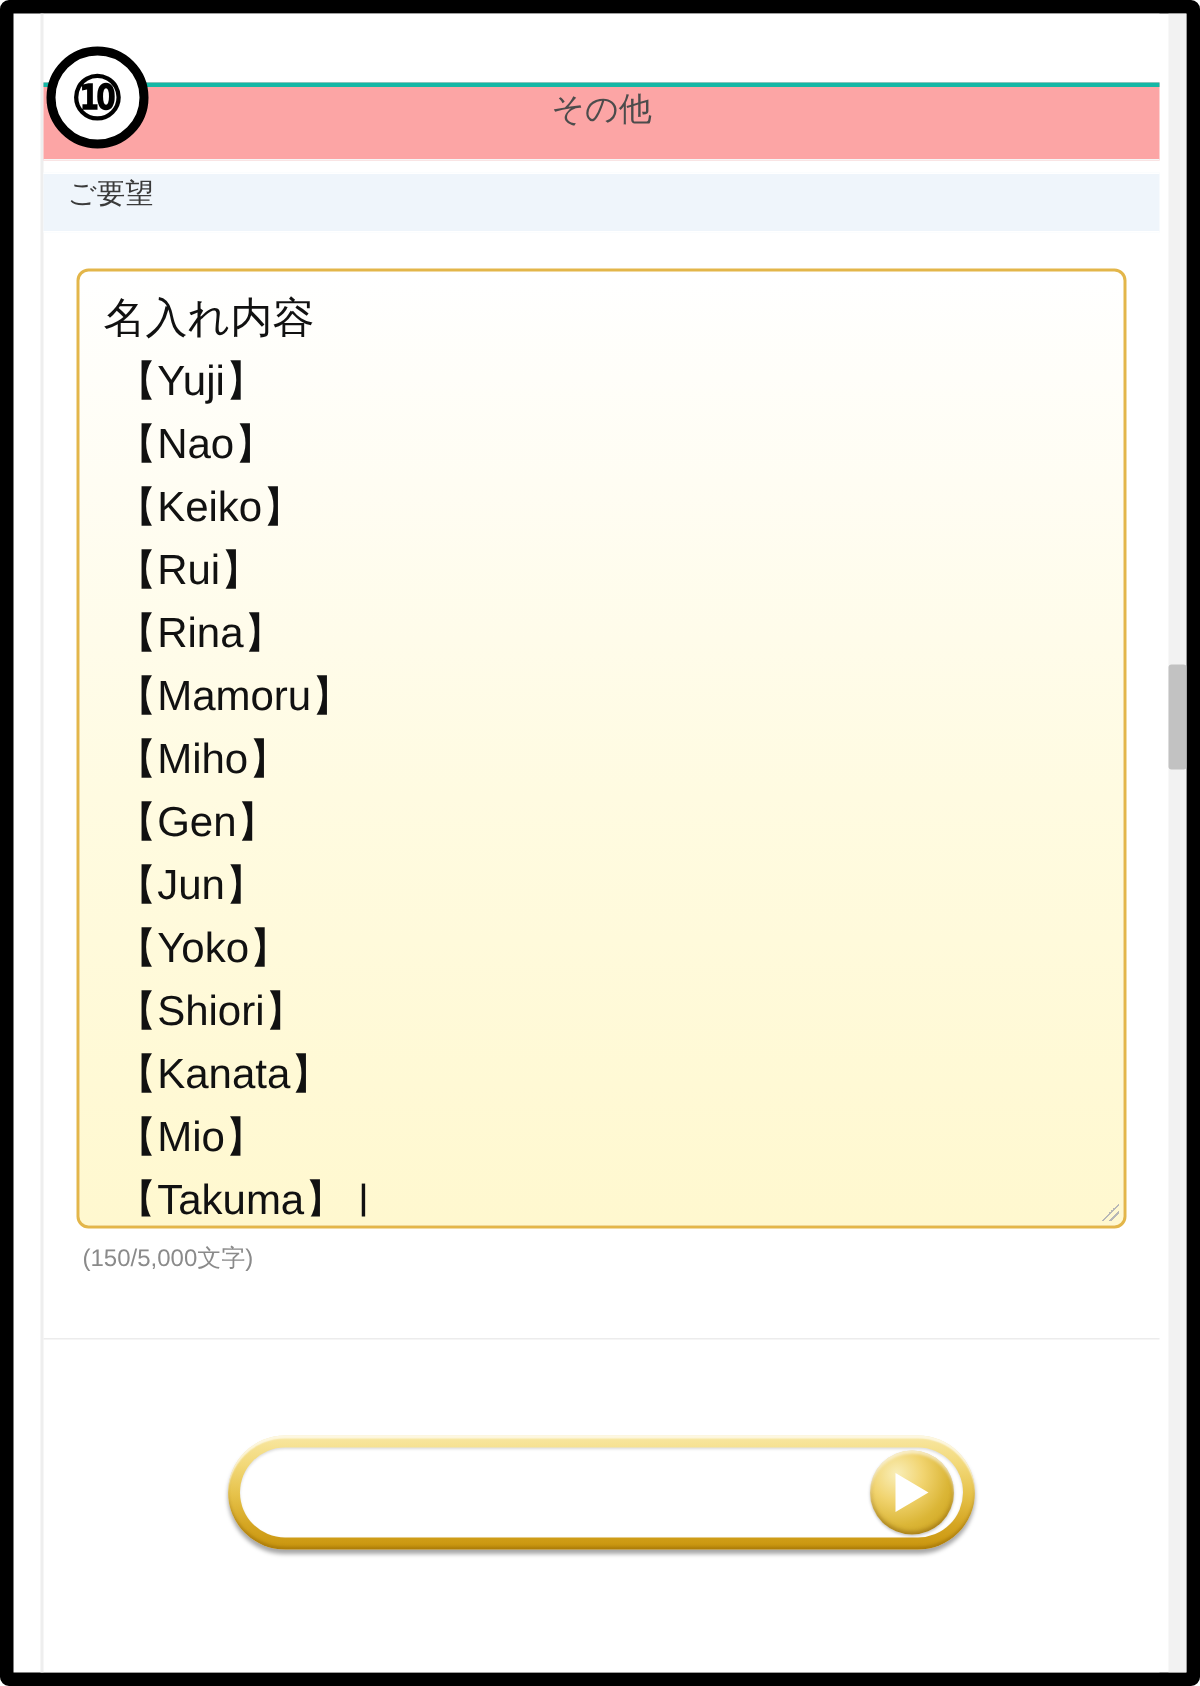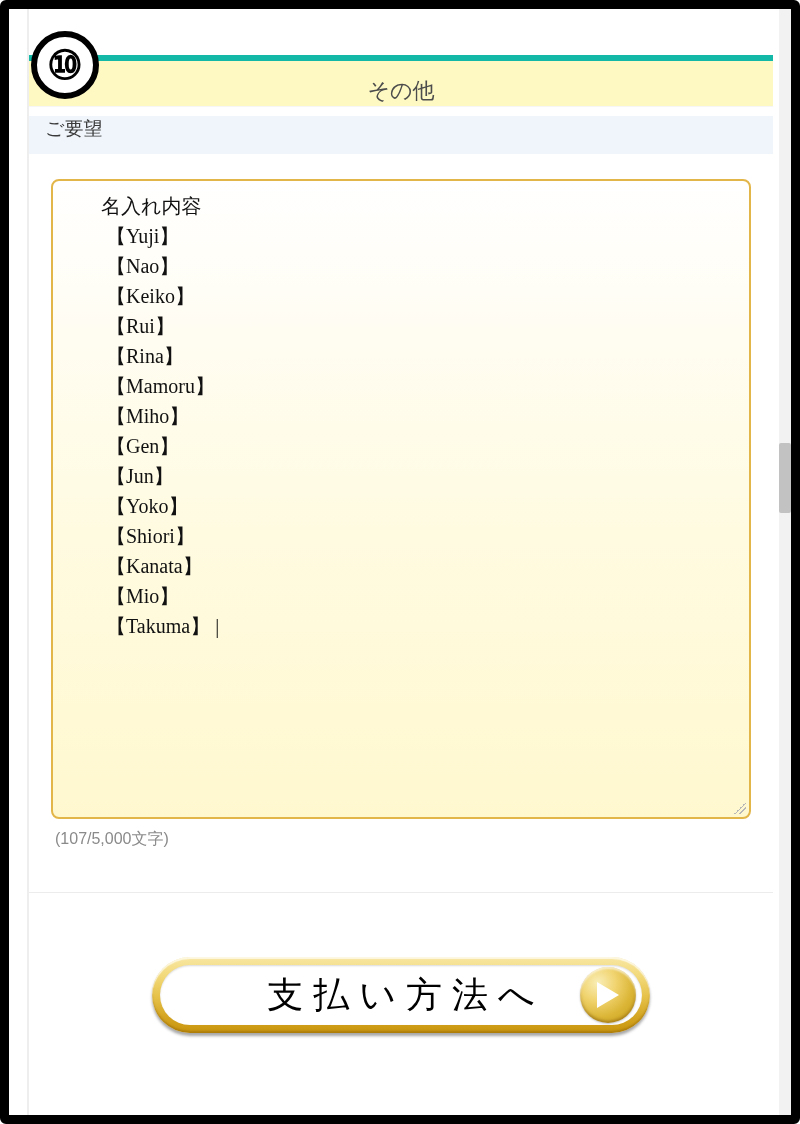--- a/index.html
+++ b/index.html
@@ -58,27 +58,27 @@
       top: 434px;
       width: 12px;
       height: 70px;
       background: #c2c2c2;
       border-radius: 2px;
     }
 
     .section-header {
       margin-top: 46px;
       height: 52px;
-      background: #fef9c3;
-      display: flex;
-      align-items: flex-end;
+      background: #fca5a5;
+      display: flex;
+      align-items: flex-start;
       justify-content: center;
       font-size: 22px;
       color: #4c4c4c;
-      border-top: 6px solid #14b8a6;
+      border-top: 3px solid #14b8a6;
       border-bottom: 1px solid #f6f6f6;
     }
 
     .sub-header {
       margin-top: 8px;
       height: 40px;
       background: #eff5fb;
       display: flex;
       align-items: flex-start;
       padding-left: 16px;
@@ -104,26 +104,25 @@
       font-family: "MS Gothic", "Osaka-Mono", "Courier New", monospace;
     }
     .textarea-content {
       width: 100%;
       height: 100%;
       border: none;
       outline: none;
       background: transparent;
       resize: none;
       white-space: pre;
-      font-family: Liberation Serif, serif;
-      font-size: 20px;
+      font-family: Liberation Sans, sans-serif;
+      font-size: 28px;
       line-height: 1.5;
       color: #111;
       overflow: hidden;
-      margin-left: 32px;
     }
     .resize-grip {
       position: absolute;
       right: 3px;
       bottom: 3px;
       width: 12px;
       height: 12px;
       background:
         linear-gradient(135deg, transparent 0 50%, #b7b7b7 50% 58%, transparent 58% 100%),
         linear-gradient(135deg, transparent 0 70%, #b7b7b7 70% 78%, transparent 78% 100%);
@@ -224,29 +223,28 @@
  【Miho】
  【Gen】
  【Jun】
  【Yoko】
  【Shiori】
  【Kanata】
  【Mio】
  【Takuma】 |</textarea>
         <div class="resize-grip"></div>
       </div>
-      <div class="counter">(107/5,000文字)</div>
+      <div class="counter">(150/5,000文字)</div>
     </div>
 
     <div class="divider"></div>
 
     <div class="button-row">
       <button class="pay-button">
         <span class="pay-button-inner">
-          <span class="pay-label">支払い方法へ</span>
           <span class="pay-arrow">
             <svg width="26" height="30" viewBox="0 0 26 30">
               <polygon points="2,2 24,15 2,28" fill="#ffffff"></polygon>
             </svg>
           </span>
         </span>
       </button>
     </div>
 
   </div>

